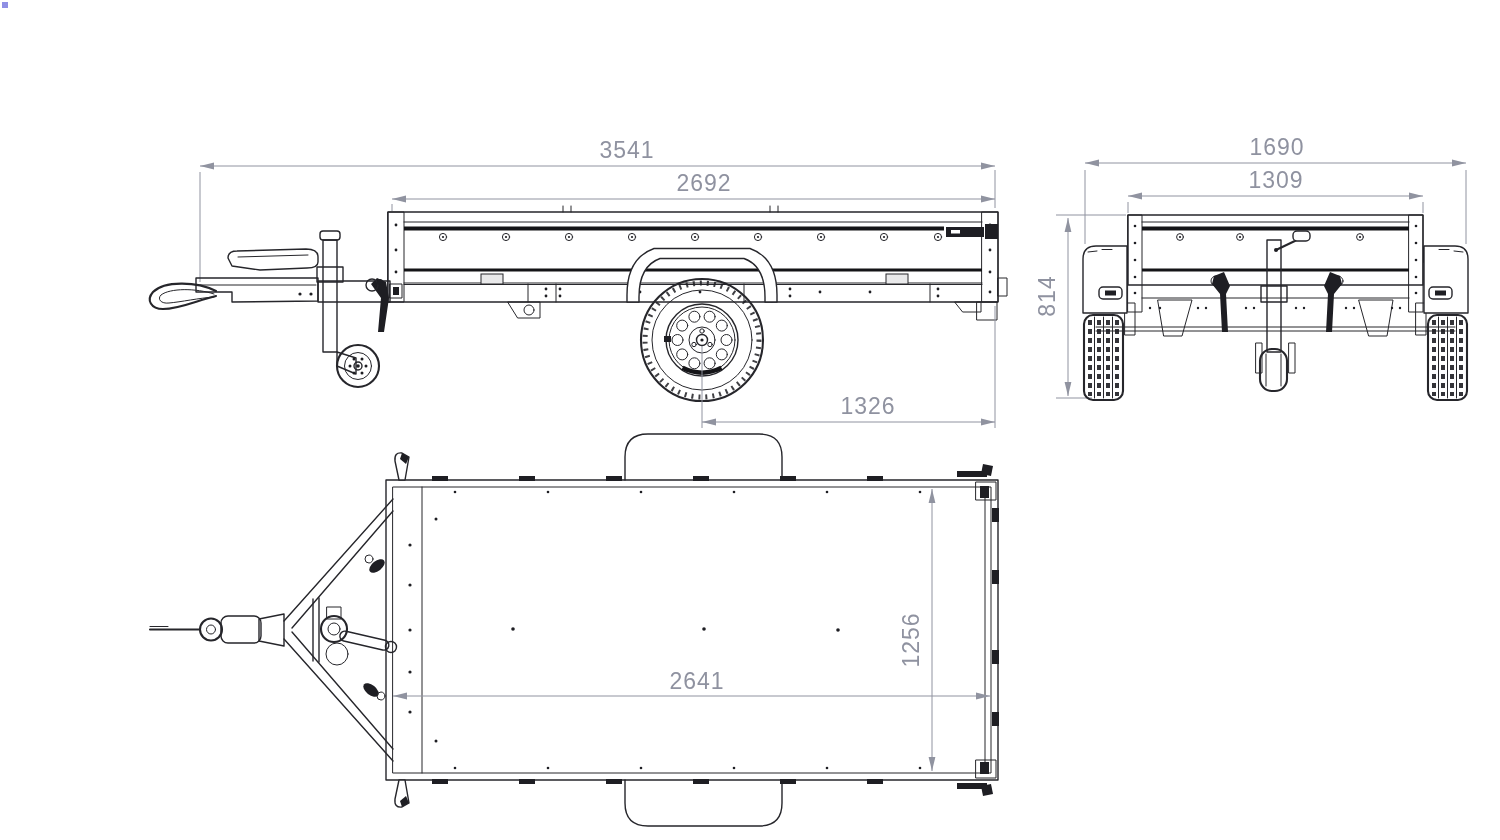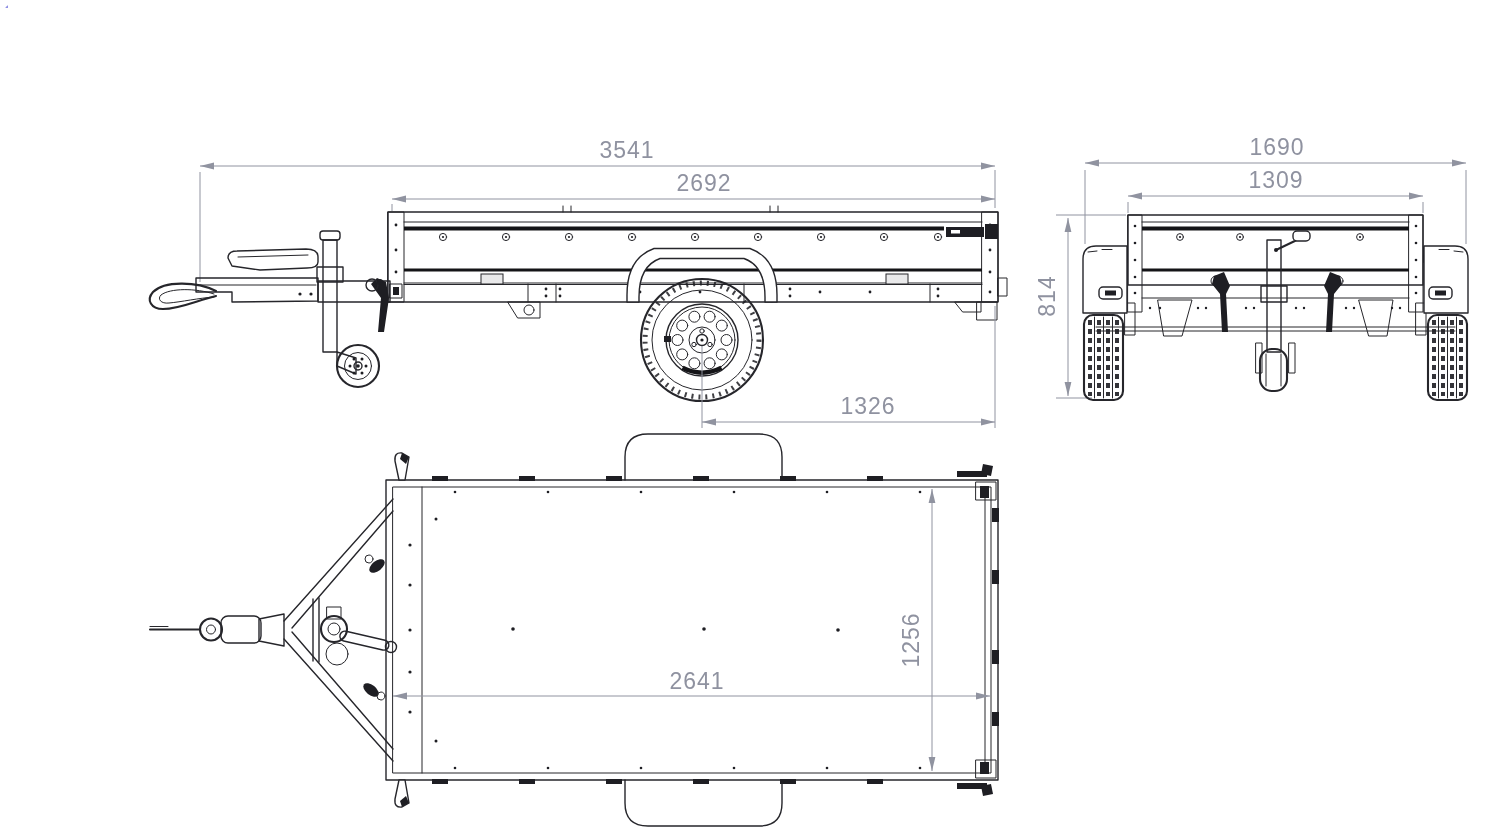--- a/index.html
+++ b/index.html
@@ -1,17 +1,17 @@
 <!DOCTYPE html>
 <html><head>
 <meta charset="utf-8">
 <style>
   html,body{margin:0;padding:0;background:#ffffff;}
   .stage{position:relative;width:1500px;height:840px;background:#ffffff;overflow:hidden;
-         font-family:"Liberation Sans",sans-serif;border-radius:22px;}
+         font-family:"Liberation Sans",sans-serif;}
   .cursor-dot{position:absolute;left:2px;top:2px;width:6px;height:6px;background:#7b7bdf;opacity:.85;}
   
   .k  {stroke:#26262b;fill:none;stroke-width:1.4;stroke-linecap:round;stroke-linejoin:round;}
   .k1 {stroke:#26262b;fill:none;stroke-width:1;stroke-linecap:round;stroke-linejoin:round;}
   .k2 {stroke:#26262b;fill:none;stroke-width:2.1;stroke-linecap:round;stroke-linejoin:round;}
   .band{stroke:#141417;fill:none;stroke-width:4;}
   .band2{stroke:#141417;fill:none;stroke-width:3.2;}
   .fD {fill:#1e1e23;stroke:none;}
   .fW {fill:#ffffff;stroke:#26262b;stroke-width:1.4;stroke-linejoin:round;}
   .fG {fill:#e9e9ea;stroke:#26262b;stroke-width:1;}

